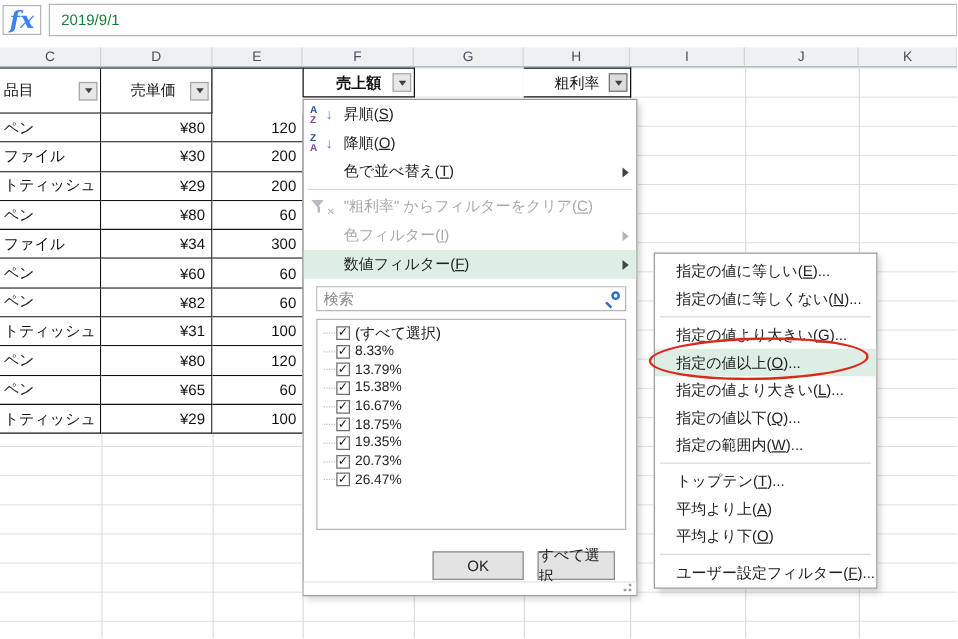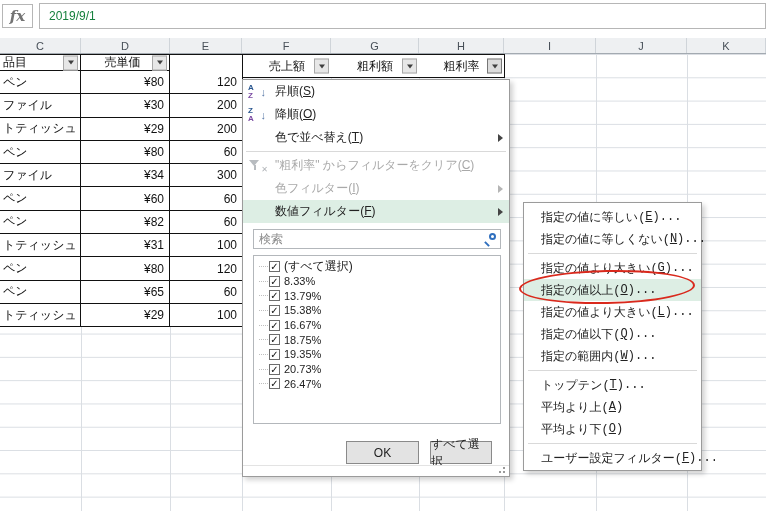--- a/index.html
+++ b/index.html
@@ -4,55 +4,55 @@
 <style>
   * { margin:0; padding:0; box-sizing:border-box; }
   html,body { background:#fff; }
   body { font-family:"Liberation Sans","DejaVu Sans",sans-serif; }
   #app { position:relative; width:766px; height:511px; background:#fff; overflow:hidden; }
 
   
   .fxbox { position:absolute; left:2px; top:4px; width:31px; height:24px;
            border:1px solid #b6b6b6; display:flex; align-items:center; justify-content:center;
            font-family:"DejaVu Serif","Liberation Serif",serif; font-style:italic; font-weight:bold;
-           font-size:15px; color:#737373; background:#fff; }
+           font-size:19px; color:#3b82f6; background:#fff; }
   .fml { position:absolute; left:39px; top:3px; width:727px; height:26px;
          border:1px solid #b6b6b6; padding:0 0 0 9px; font-size:12px; color:#15803d;
          font-family:"Liberation Sans","DejaVu Sans",sans-serif; outline:none; background:#fff; }
 
   
   .letters { position:absolute; left:0; top:38px; width:766px; height:16px; display:flex;
              background:#eef0f2; border-bottom:1px solid #a3aab1; }
   .letters .cl { height:100%; display:flex; align-items:center; justify-content:center;
                  font-size:11px; color:#474f58; border-right:1px solid #cfd4d9; }
 
   
   .grid { position:absolute; left:0; top:54px; width:766px; height:457px; z-index:0;
           background-image:linear-gradient(to bottom,#dadee3 1px,transparent 1px);
           background-size:100% 23.3px; }
   .vline { position:absolute; top:54px; bottom:0; width:1px; background:#dadee3; z-index:0; }
 
   
   .xtable { position:absolute; left:0; top:54px; width:243px; z-index:1; background:#fff;
             border-top:1px solid #111; font-size:12px; color:#111; }
   .trow { display:flex; height:23.3px; }
-  .trow.head { height:16px; }
+  .trow.head { height:36px; }
   .tc { border-right:1px solid #111; border-bottom:1px solid #111; height:100%;
         display:flex; align-items:center; position:relative; background:#fff; }
   .c-item { width:81px; padding-left:3px; }
   .c-price { width:89px; justify-content:flex-end; padding-right:5px; }
   .c-qty { width:73px; justify-content:flex-end; padding-right:5px; }
   .head .tc { justify-content:center; }
   .head .c-item { justify-content:flex-start; }
 
   
   .hcell { position:absolute; top:54px; height:24px; background:#fff; z-index:1;
            border:1px solid #111; border-left:none; display:flex; align-items:center;
            justify-content:center; font-size:12px; color:#111; }
-  .hF { left:242px; width:90px; border-left:1px solid #111; }
+  .hF { left:242px; width:90px; border-left:1px solid #111;font-weight:bold; }
   .hG { left:331px; width:89px; }
   .hH { left:419px; width:86px; }
 
   
   .fbtn { position:absolute; right:2px; top:50%; transform:translateY(-50%); width:15px; height:15px;
           background:#e7e7e7; border:1px solid #a8a8a8; display:flex; align-items:center; justify-content:center; }
   .fbtn.pressed { background:#dcdcdc; border-color:#767676; }
   .fbtn .tri { width:0; height:0; border-left:3.5px solid transparent; border-right:3.5px solid transparent;
                border-top:4px solid #3f3f3f; }
 
@@ -109,21 +109,21 @@
   .cancelbtn { left:187px; width:62px; }
 
   
   .bstrip { position:absolute; left:0; right:0; bottom:0; height:11px; border-top:1px solid #e3e3e3; background:#fff; }
   .gripdot { position:absolute; width:2px; height:2px; background:#9a9a9a; }
   .g1 { right:4px; bottom:3px; } .g2 { right:8px; bottom:3px; } .g3 { right:4px; bottom:7px; }
 
   
   .submenu { position:absolute; left:523px; top:202px; width:179px; height:269px; background:#fff;
              border:1px solid #9b9b9b; box-shadow:3px 3px 5px rgba(0,0,0,.18); z-index:6;
-             font-size:12px; color:#222; padding-top:3px;font-family:Liberation Mono, monospace; }
+             font-size:12px; color:#222; padding-top:3px; }
   .smi { display:flex; align-items:center; height:22px; padding-left:17px; white-space:nowrap; }
   .smi.hl { background:#ddeee4; }
   .ssep { height:1px; background:#d9d9d9; margin:3px 4px; }
 
   
   .redellipse { position:absolute; left:519px; top:270px; width:176px; height:34px;
                 border:2.5px solid #d9291c; border-radius:50%; z-index:9; transform:rotate(-1.2deg); }
 </style>
 </head>
 <body>
@@ -226,26 +226,20 @@
       <div class="tc c-qty">100</div>
     </div>
   </div>
 
   <div class="hcell hF">
     <span>売上額</span>
     <span class="fbtn">
         <span class="tri"></span>
       </span>
   </div>
-  <div class="hcell hG">
-    <span>粗利額</span>
-    <span class="fbtn">
-        <span class="tri"></span>
-      </span>
-  </div>
   <div class="hcell hH">
     <span>粗利率</span>
     <span class="fbtn pressed">
         <span class="tri"></span>
       </span>
   </div>
 
   <div class="panel">
     <div class="mi">
       <span class="ic sorti">

